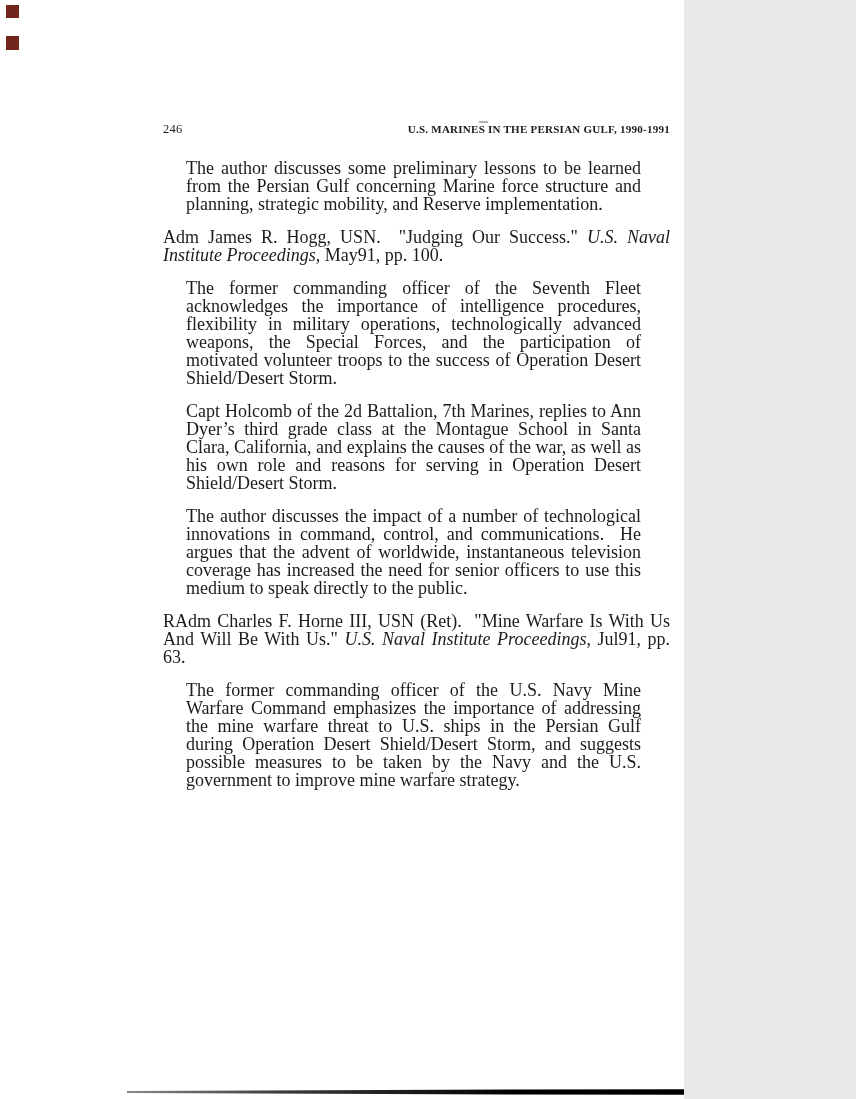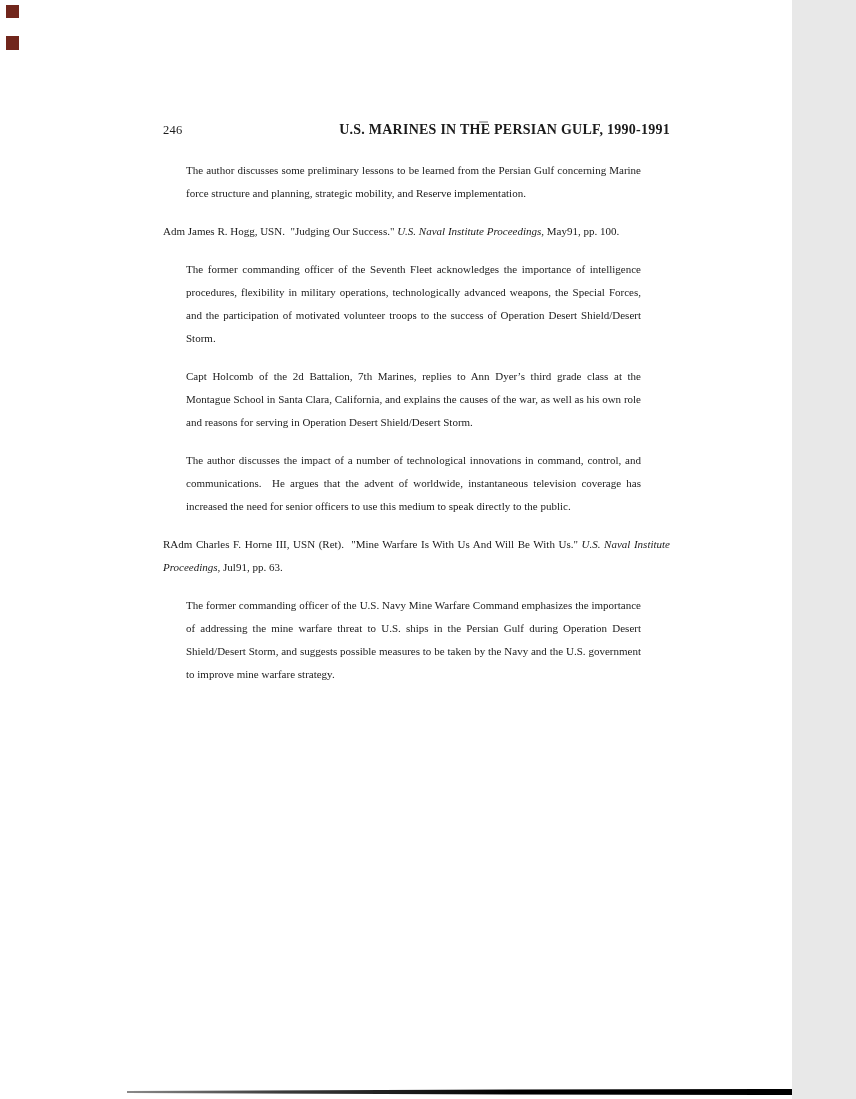--- a/index.html
+++ b/index.html
@@ -1,18 +1,18 @@
 <!DOCTYPE html>
 <html><head>
 <meta charset="utf-8">
 <style>
   html, body { margin: 0; padding: 0; background: #e8e8e8; }
   .page {
     position: relative;
-    width: 792px;
+    width: 684px;
     height: 1099px;
     background: #ffffff;
     overflow: hidden;
     font-family: "Liberation Serif", "DejaVu Serif", serif;
     color: #1b1b1b;
   }
   .scan-mark {
     position: absolute;
     left: 6px;
     width: 13px;
@@ -36,31 +36,31 @@
     width: 507px;
     display: flex;
     justify-content: space-between;
     align-items: baseline;
   }
   .page-number {
     font-size: 12.5px;
     letter-spacing: 0.3px;
   }
   .running-title {
-    font-size: 14px;
+    font-size: 11px;
     letter-spacing: 0.25px;
     font-weight: 600;
   }
   .content {
     position: absolute;
     left: 163px;
     top: 159px;
     width: 507px;
-    font-size: 11px;
-    line-height: 23px;
+    font-size: 18px;
+    line-height: 18px;
     text-align: justify;
   }
   .content p { margin: 0 0 15px 0; }
   .annotation {
     width: 455px;
     margin-left: 23px !important;
   }
   .entry { width: 507px; }
   .entry.bold {
     font-weight: bold;

